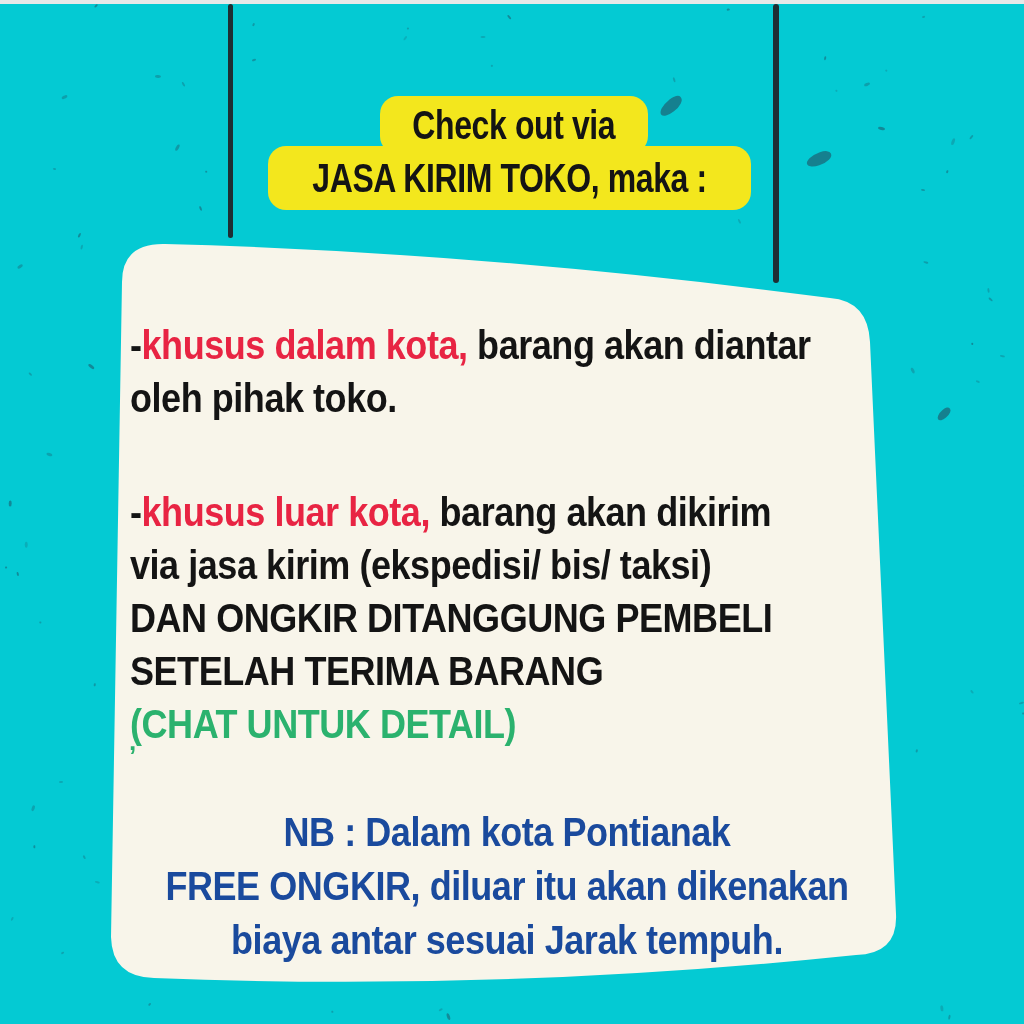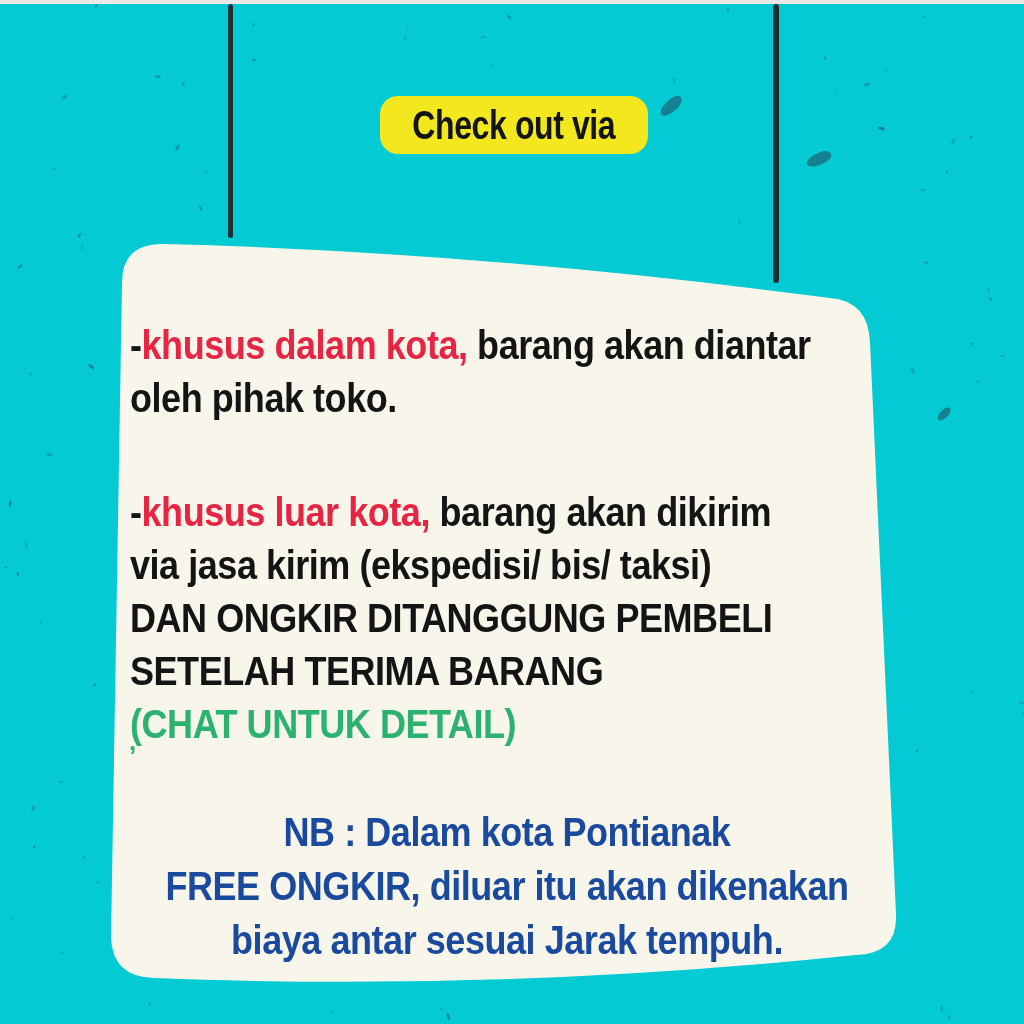--- a/index.html
+++ b/index.html
@@ -128,20 +128,23 @@
       <div class="speck" style="left: 76.7px; top: 230.3px; width: 5.3px; height: 2.4px; transform: rotate(295deg); opacity: 0.85;"></div>
       <div class="speck" style="left: 878.1px; top: 123.4px; width: 6.7px; height: 3px; transform: rotate(12deg); opacity: 0.87;"></div>
     </div>
   <div class="leaf l1"></div>
   <div class="leaf l2"></div>
   <div class="leaf l3"></div>
 
   <div class="hl-box hl1">
     <span class="hl-text">Check out via</span>
   </div>
+  <div class="hl-box hl2">
+    <span class="hl-text">JASA KIRIM TOKO, maka :</span>
+  </div>
 
   <svg class="card-svg" width="1024" height="1024" viewBox="0 0 1024 1024" aria-hidden="true">
     <path d="M 165 240
              Q 480 248 830 294
              Q 868 297 870 338
              L 896 910
              Q 898 950 856 951
              Q 500 988 154 974
              Q 112 973 111 933
              L 122 278

